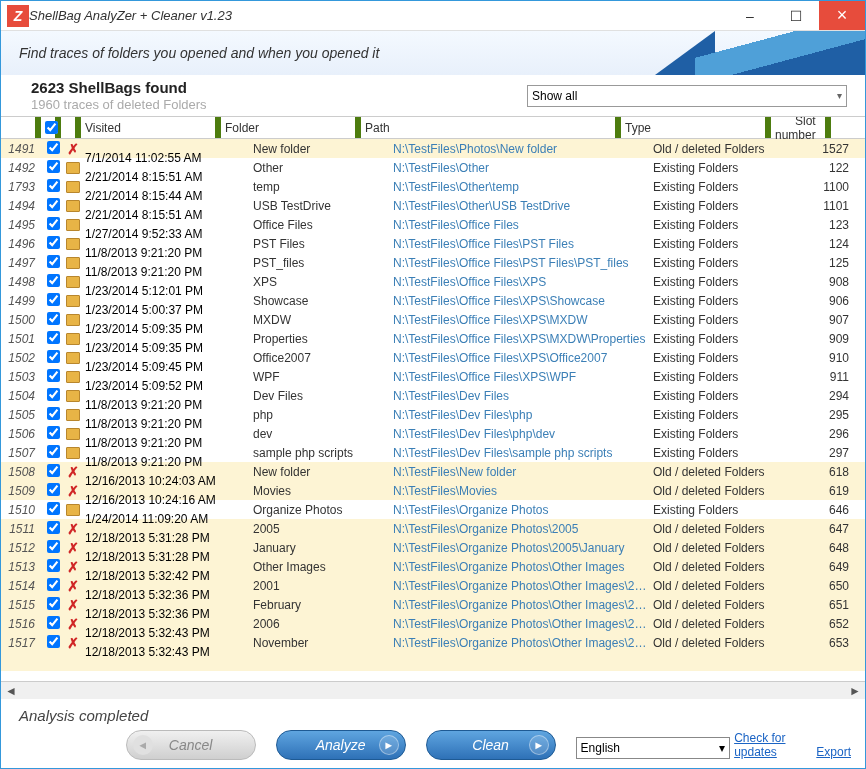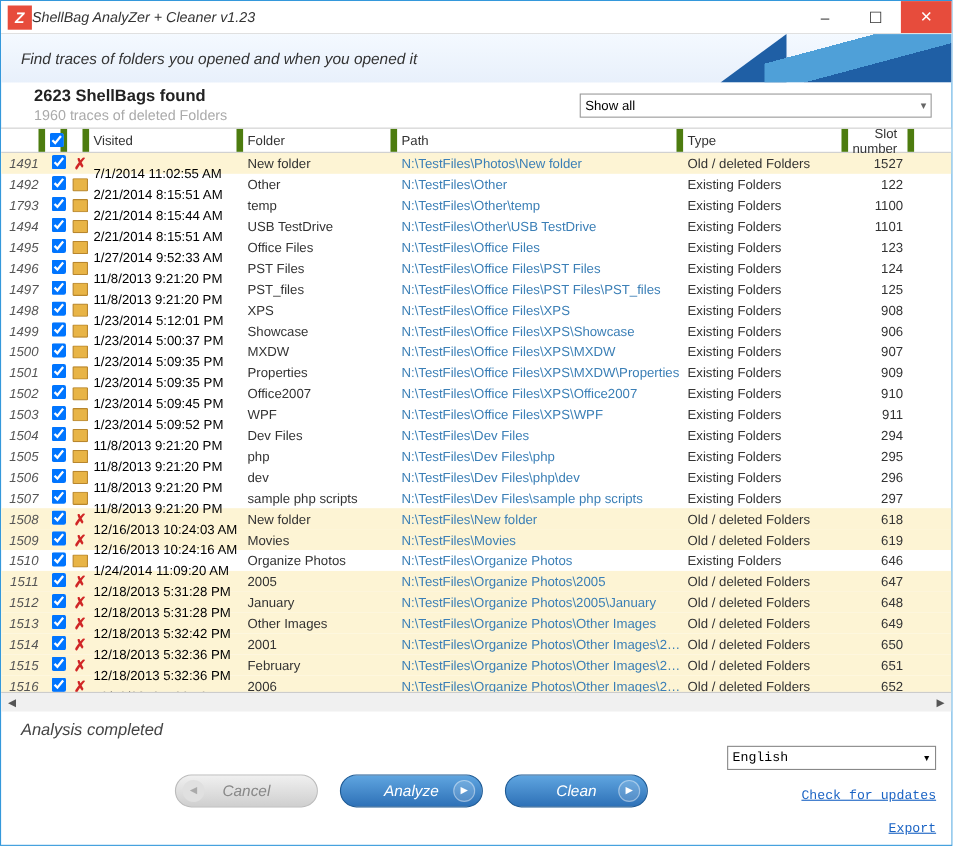--- a/index.html
+++ b/index.html
@@ -31,21 +31,21 @@
 .grid-head .h { padding-left: 4px; border-right: 6px solid #4d7c0f; height: 100%; display: flex; align-items: center; }
 .grid-body { overflow: hidden; flex: 1; }
 
 .row { display: flex; height: 19px; align-items: center; font-size: 12px; }
 .row.old { background: #fdf4d4; }
 .row .c { padding-left: 4px; overflow: hidden; white-space: nowrap; text-overflow: ellipsis; }
 .c-idx { width: 40px; text-align: right; padding-right: 6px; color: #555; font-style: italic; }
 .c-chk { width: 20px; text-align: center; }
 .c-ico { width: 20px; display: flex; align-items: center; justify-content: center; }
 .c-vis { width: 140px; font-weight: normal; color: #000000; margin-top: 18px; }
-.c-fol { width: 140px; color: #333; }
+.c-fol { width: 140px; color: #333; margin-left: 28px; }
 .c-path { width: 260px; color: #3b7fb6; }
 .c-type { width: 150px; color: #333; }
 .c-slot { width: 60px; text-align: right; padding-right: 10px; color: #333; }
 
 .h-idx { width: 40px; } .h-chk { width: 20px; text-align: center; } .h-ico { width: 20px; }
 .h-vis { width: 140px; } .h-fol { width: 140px; } .h-path { width: 260px; }
 .h-type { width: 150px; } .h-slot { width: 60px; text-align: right; padding-right: 10px; }
 
 .ico-exist { width: 14px; height: 12px; background: #e8b446; border: 1px solid #b8862d; border-radius: 1px; }
 .ico-del { color: #d02626; font-weight: bold; font-size: 14px; line-height: 14px; }
@@ -53,21 +53,21 @@
 .hscroll { height: 18px; background: #f0f0f0; border-top: 1px solid #ccc; display: flex; align-items: center; justify-content: space-between; padding: 0 4px; color: #555; font-size: 12px; }
 
 .footer { padding: 8px 14px 8px 18px; }
 .status { font-style: italic; color: #444; font-size: 15px; margin-bottom: 6px; }
 .footer-row { display: flex; align-items: center; gap: 20px; }
 .btn { height: 30px; border-radius: 15px; display: flex; align-items: center; justify-content: center; font-size: 14px; font-style: italic; position: relative; padding: 0 30px; min-width: 130px; }
 .btn.gray { background: linear-gradient(#f0f0f0,#cfcfcf); color: #888; border: 1px solid #bbb; }
 .btn.blue { background: linear-gradient(#5fa5e0,#2e71b7); color: #fff; border: 1px solid #1e5a94; }
 .btn.gray .arr { position: absolute; left: 6px; width: 20px; height: 20px; border-radius: 50%; background: #e0e0e0; display: flex; align-items: center; justify-content: center; color: #aaa; font-size: 11px; }
 .btn.blue .arr { position: absolute; right: 6px; width: 20px; height: 20px; border-radius: 50%; background: rgba(255,255,255,0.15); border: 1px solid rgba(255,255,255,0.4); display: flex; align-items: center; justify-content: center; color: #fff; font-size: 11px; }
-.footer-right { margin-left: auto; display: flex; flex-direction: column; align-items: flex-end; gap: 16px; font-family: Liberation Mono, monospace; }
+.footer-right { margin-left: auto; display: flex; flex-direction: row; align-items: flex-end; gap: 4px; }
 .lang-select { width: 190px; height: 22px; border: 1px solid #888; background: #fff; padding: 0 4px; display: flex; align-items: center; justify-content: space-between; font-size: 12px; }
 .link { color: #1a63c4; text-decoration: underline; font-size: 12px; cursor: pointer; }
 
 input[type=checkbox] { width: 13px; height: 13px; }
 </style>
 </head>
 <body>
 
 <div class="window">
   <div class="titlebar">

